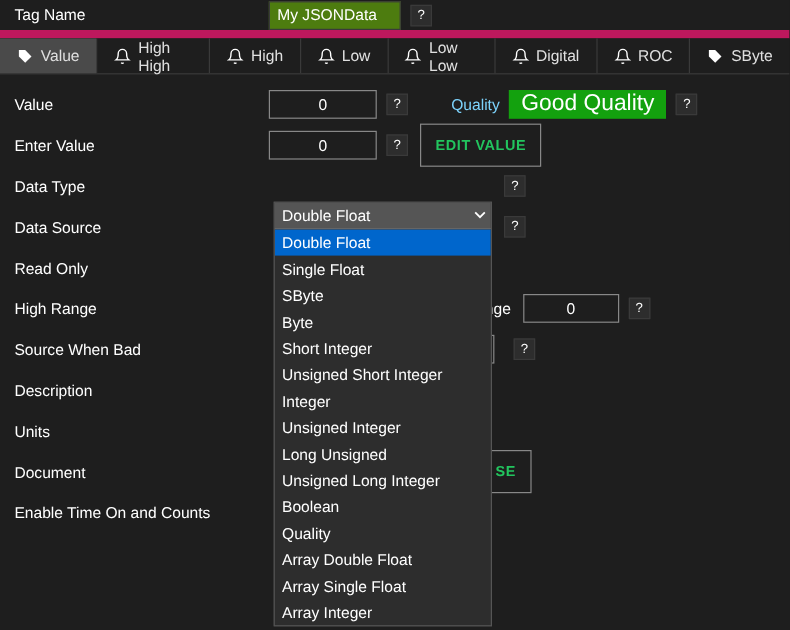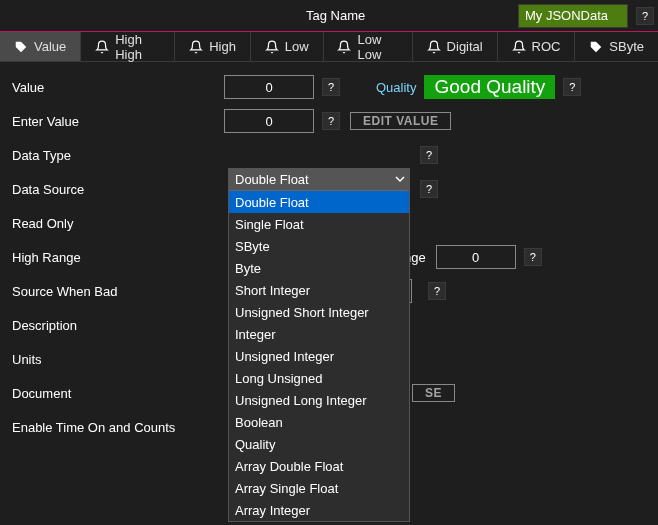--- a/index.html
+++ b/index.html
@@ -1,35 +1,35 @@
 <!DOCTYPE html>
 <html><head>
 <meta charset="utf-8">
 <style>
   * { box-sizing: border-box; margin: 0; padding: 0; font-family: "Segoe UI", Arial, sans-serif; }
   body { background: #1e1e1e; color: #fff; font-size: 13px; width: 658px; height: 525px; overflow: hidden; }
 
-  .top-row { display: flex; align-items: center; height: 32px; padding: 0 4px; gap: 0; border-bottom: 1px solid #be185d; justify-content: flex-end; }
+  .top-row { display: flex; align-items: center; height: 32px; padding: 0 4px; gap: 0; border-bottom: 7px solid #be185d; }
   .label-cell { width: 220px; padding-left: 8px; color: #fff; font-size: 13px; }
   .tag-input { width: 110px; height: 24px; background: #4d7c0f; border: 1px solid #3a3a3a; color: #fff; padding: 0 6px; font-size: 13px; }
   .help { margin-left: 8px; width: 18px; height: 18px; display: inline-flex; align-items: center; justify-content: center; background: #2d2d2d; border: 1px solid #3a3a3a; color: #fff; font-size: 11px; cursor: pointer; }
 
   .tabs { display: flex; height: 30px; background: #1e1e1e; border-bottom: 1px solid #3a3a3a; }
   .tab { display: flex; align-items: center; justify-content: center; gap: 6px; padding: 0 14px; color: #e0e0e0; cursor: pointer; font-size: 13px; }
   .tab.active { background: #4a4a4a; }
   .tab svg { width: 14px; height: 14px; }
   .tab-sep { width: 1px; background: #3a3a3a; }
 
   .body { padding-top: 8px; position: relative; }
   .row { display: flex; align-items: center; height: 34px; padding: 0 4px; position: relative; }
   .row .label-cell { width: 220px; padding-left: 8px; }
   .val-input { width: 90px; height: 24px; background: #1e1e1e; border: 1px solid #888; color: #fff; text-align: center; font-size: 13px; }
   .quality-label { margin-left: 36px; color: #7dd3fc; }
   .quality-badge { margin-left: 8px; height: 24px; display: inline-flex; align-items: center; padding: 0 10px; background: #13a10e; color: #fff; font-size: 19px; }
-  .edit-btn { margin-left: 10px; height: 18px; padding: 0 12px; background: #1e1e1e; border: 1px solid #888; color: #a3a3a3; font-size: 12px; font-weight: 600; letter-spacing: 0.5px; cursor: pointer; }
+  .edit-btn { margin-left: 10px; height: 36px; padding: 0 12px; background: #1e1e1e; border: 1px solid #888; color: #22c55e; font-size: 12px; font-weight: 600; letter-spacing: 0.5px; cursor: pointer; }
   .row .right-pair { position: absolute; left: 404px; display: flex; align-items: center; }
   .right-pair .lbl { margin-right: 10px; }
   .right-pair .val-input { width: 80px; }
 
   .small-dd { width: 180px; height: 24px; background: #1e1e1e; border: 1px solid #888; display: flex; align-items: center; padding: 0 6px; position: relative; cursor: pointer; }
   .small-dd .arrow { position: absolute; right: 4px; top: 50%; transform: translateY(-50%); width: 20px; height: 22px; background: #1e1e1e; border-left: 1px solid #888; display: flex; align-items: center; justify-content: center; }
 
   
   .dd-open { position: absolute; left: 228px; top: 168px; width: 182px; background: #2d2d2d; border: 1px solid #555; z-index: 100; }
   .dd-header { height: 22px; background: #555; color: #fff; display: flex; align-items: center; padding: 0 6px; border-bottom: 1px solid #666; position: relative; }
@@ -192,21 +192,21 @@
   <div class="row">
     <div class="label-cell">Description</div>
   </div>
 
   <div class="row">
     <div class="label-cell">Units</div>
   </div>
 
   <div class="row">
     <div class="label-cell">Document</div>
-    <button class="edit-btn" style="position:absolute; left:402px">SE</button>
+    <button class="edit-btn" style="position:absolute; left:390px">SE</button>
   </div>
 
 
   <div class="row">
     <div class="label-cell" style="width:260px">Enable Time On and Counts</div>
   </div>
 
 </div>
 
 <div class="dd-open">

